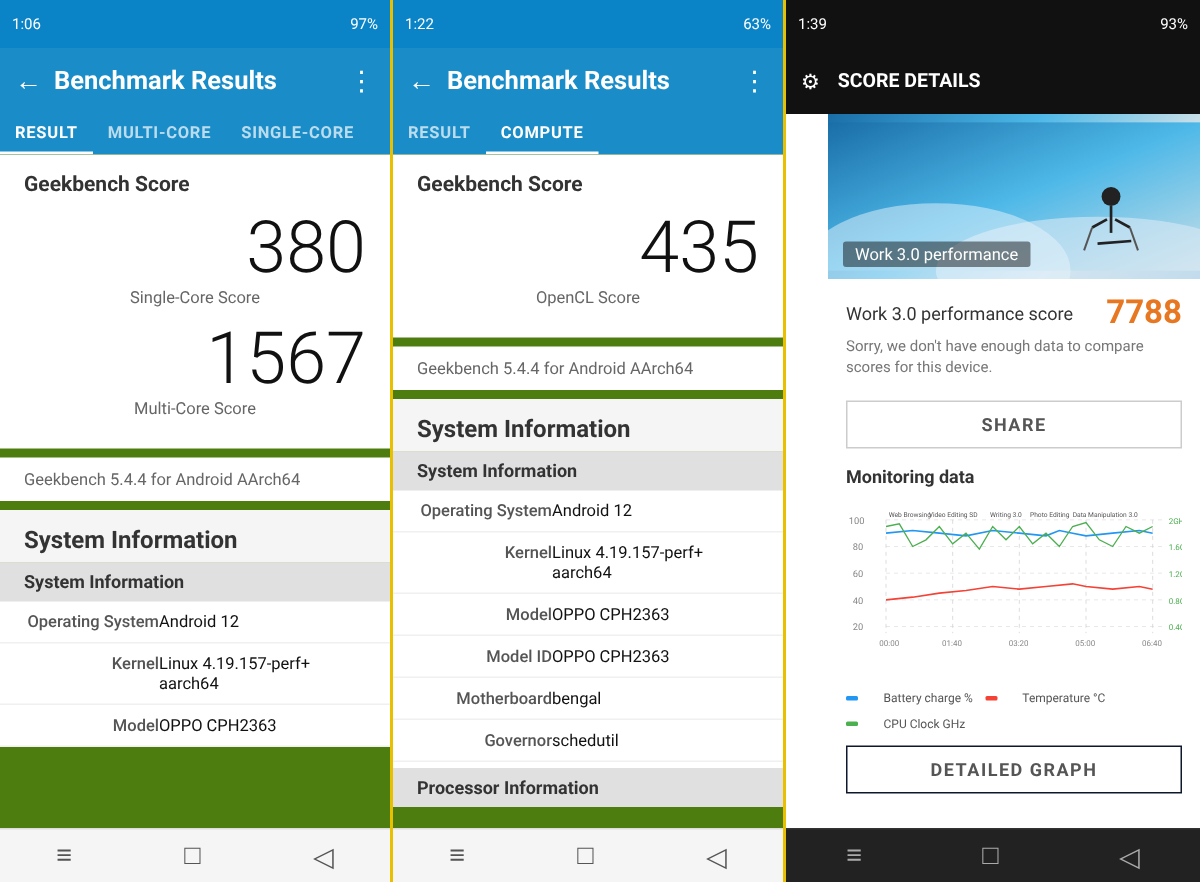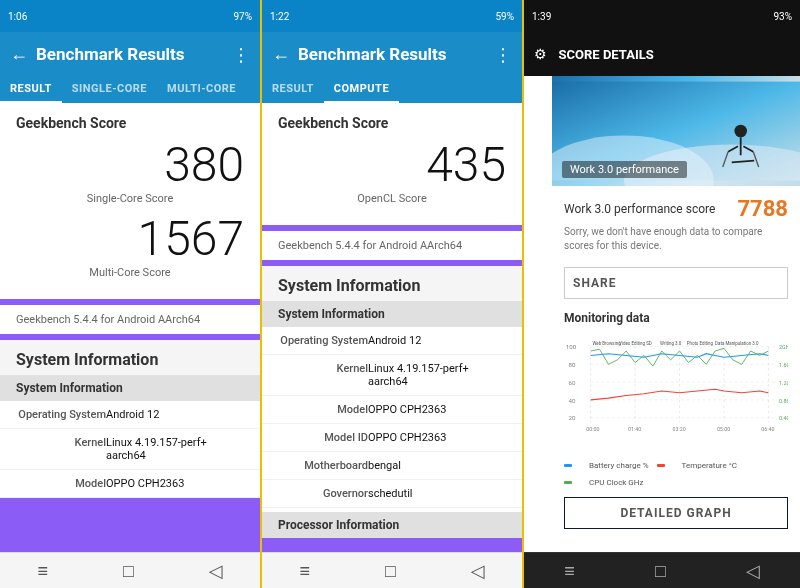--- a/index.html
+++ b/index.html
@@ -77,21 +77,21 @@
     }
     .tab-item.active {
       color: #fff;
       border-bottom: 2px solid #fff;
     }
 
     
     .content {
       flex: 1;
       overflow-y: auto;
-      background: #8b5cf6;
+      background: #4d7c0f;
     }
 
     
     .score-section {
       background: #fff;
       padding: 12px 16px;
       margin-bottom: 6px;
     }
     .score-section-title {
       font-size: 14px;
@@ -229,20 +229,21 @@
       font-size: 10px;
       color: #777;
       padding: 0 12px 8px;
       line-height: 1.4;
     }
     .share-btn {
       margin: 6px 12px;
       border: 1px solid #ccc;
       background: #fff;
       padding: 8px;
+      text-align: center;
       font-size: 12px;
       font-weight: bold;
       color: #555;
       letter-spacing: 1px;
       cursor: pointer;
     }
     .monitoring-title {
       font-size: 12px;
       font-weight: bold;
       color: #333;
@@ -304,22 +305,22 @@
   </div>
 
   <div class="app-bar">
     <span class="app-bar-icon">←</span>
     <span class="app-bar-title">Benchmark Results</span>
     <span class="app-bar-icon">⋮</span>
   </div>
 
   <div class="tab-row">
     <div class="tab-item active">RESULT</div>
+    <div class="tab-item">MULTI-CORE</div>
     <div class="tab-item">SINGLE-CORE</div>
-    <div class="tab-item">MULTI-CORE</div>
   </div>
 
   <div class="content">
     <div class="score-section">
       <div class="score-section-title">Geekbench Score</div>
       <div class="score-value">380</div>
       <div class="score-label">Single-Core Score</div>
       <div class="score-value">1567</div>
       <div class="score-label">Multi-Core Score</div>
     </div>
@@ -345,21 +346,21 @@
   <div class="bottom-nav">
     <span class="nav-btn">≡</span>
     <span class="nav-btn">□</span>
     <span class="nav-btn">◁</span>
   </div>
 </div>
 
 <div class="phone-panel p2">
   <div class="status-bar">
     <span class="status-left">1:22</span>
-    <span class="status-right">59%</span>
+    <span class="status-right">63%</span>
   </div>
   <div class="app-bar">
     <span class="app-bar-icon">←</span>
     <span class="app-bar-title">Benchmark Results</span>
     <span class="app-bar-icon">⋮</span>
   </div>
   <div class="tab-row">
     <div class="tab-item">RESULT</div>
     <div class="tab-item active">COMPUTE</div>
   </div>

